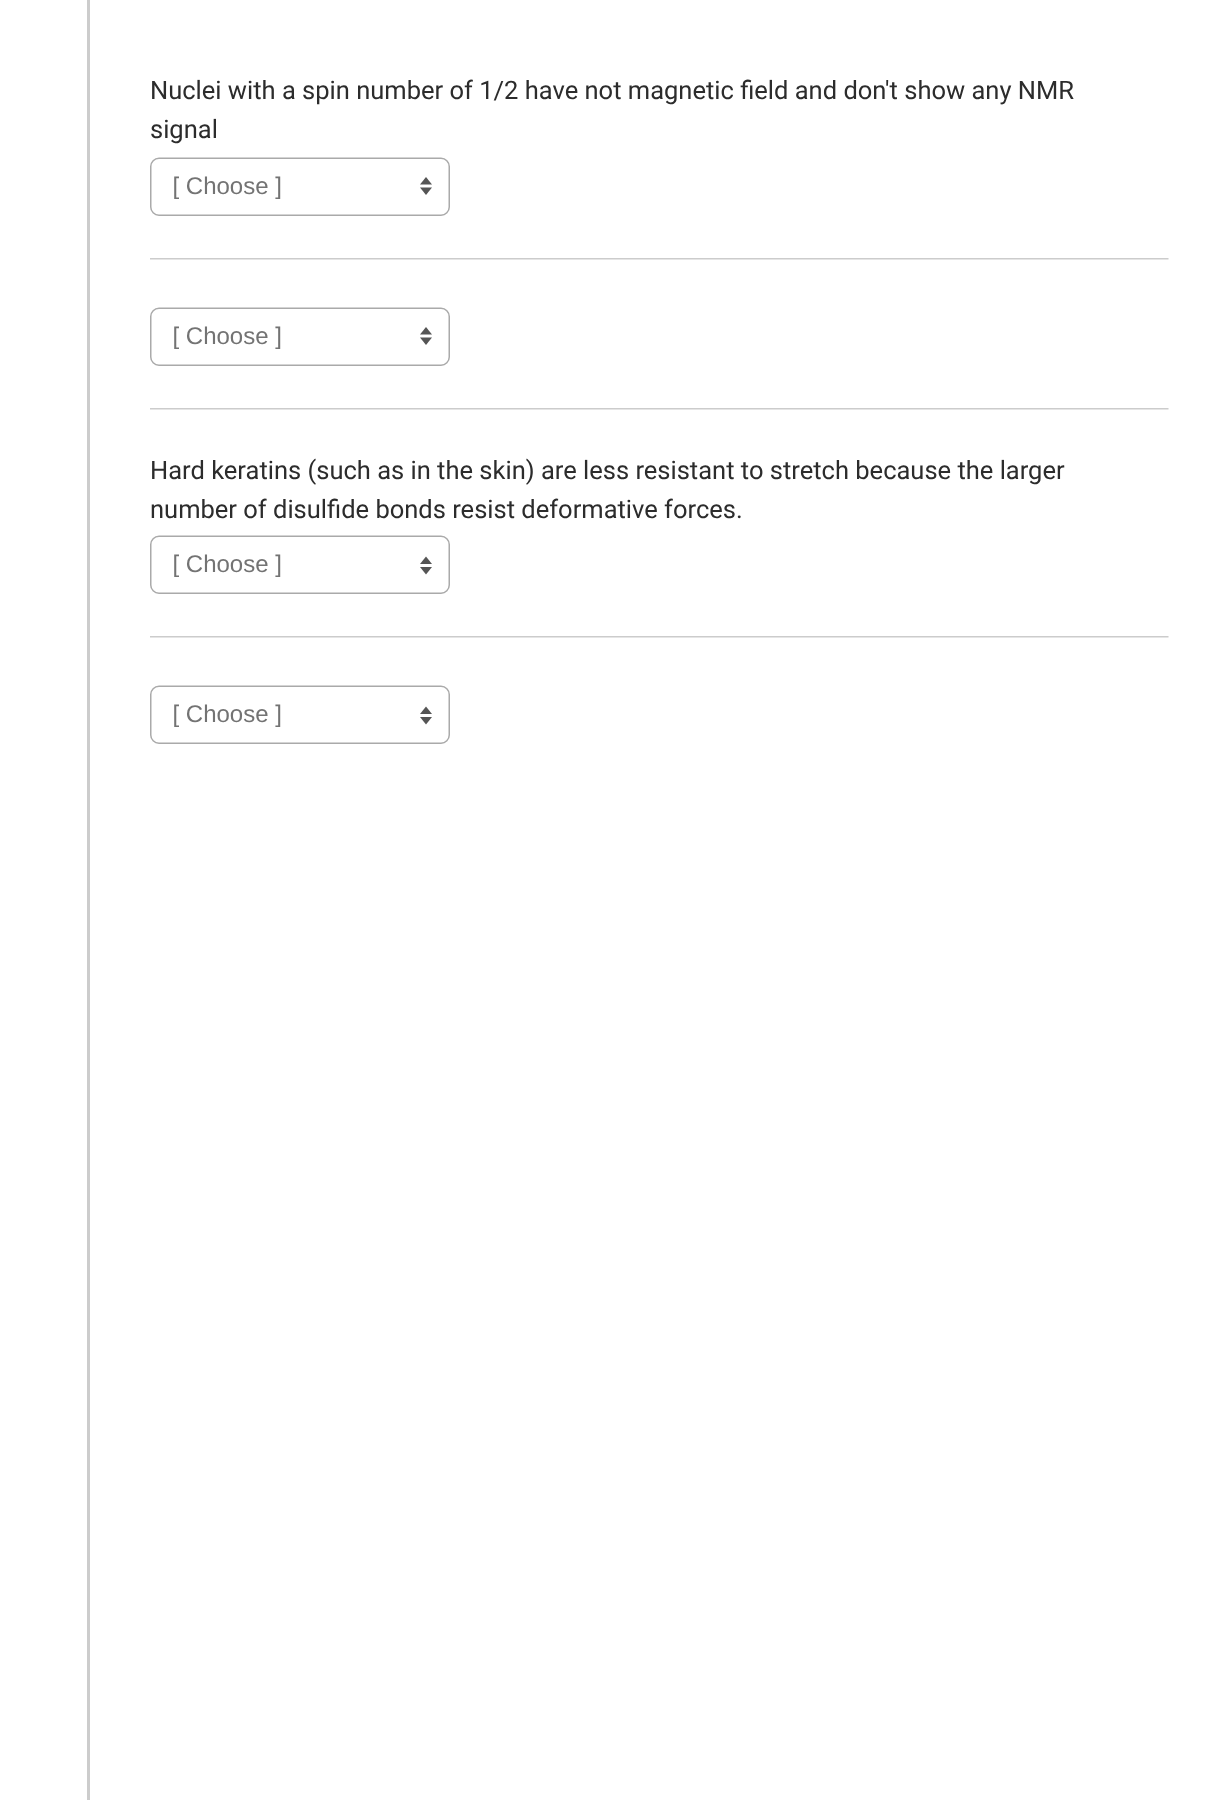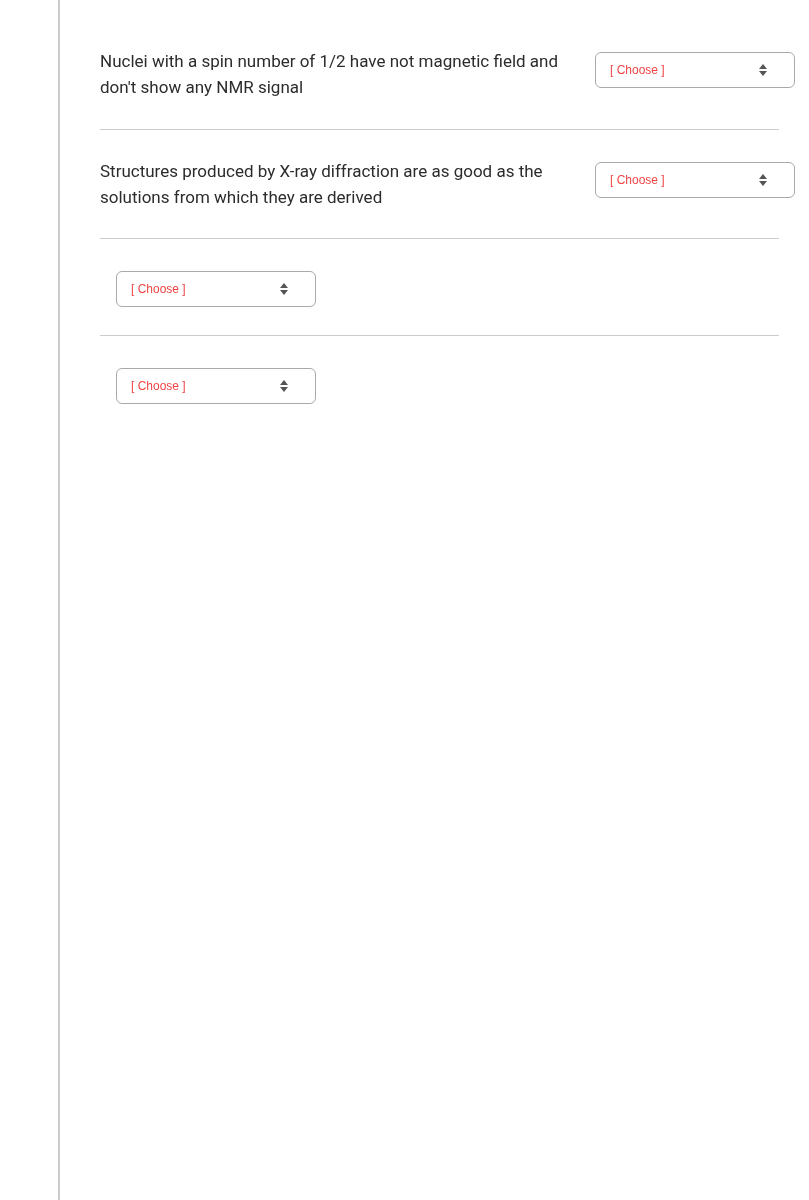--- a/index.html
+++ b/index.html
@@ -29,21 +29,21 @@
       flex-shrink: 0;
     }
 
     .content-area {
       flex: 1;
       padding: 20px 30px 20px 40px;
     }
 
     .question-row {
       display: flex;
-      flex-direction: row;
+      flex-direction: column;
       align-items: flex-start;
       padding: 28px 0;
       border-bottom: 1px solid #cccccc;
     }
 
     .question-row:last-child {
       border-bottom: none;
     }
 
     .question-text {
@@ -63,30 +63,29 @@
 
     .dropdown-wrapper {
       position: relative;
       display: inline-block;
       width: 200px;
     }
 
     .dropdown-wrapper select {
       width: 100%;
       padding: 10px 40px 10px 14px;
-      font-size: 12px;
-      color: #ef4444;
+      font-size: 16px;
+      color: #737373;
       background-color: #ffffff;
       border: 1.5px solid #aaaaaa;
       border-radius: 6px;
       appearance: none;
       -webkit-appearance: none;
       cursor: pointer;
       outline: none;
-      margin-left: 16px;
     }
 
     .dropdown-arrow {
       position: absolute;
       right: 12px;
       top: 50%;
       transform: translateY(-50%);
       pointer-events: none;
       display: flex;
       flex-direction: column;
@@ -131,37 +130,37 @@
           </select>
           <div class="dropdown-arrow">
             <div class="arrow-up"></div>
             <div class="arrow-down"></div>
           </div>
         </div>
       </div>
     </div>
 
     <div class="question-row">
-      <div class="question-text">Structures produced by X-ray diffraction are as good as the solutions from which they are derived</div>
       <div class="dropdown-container">
         <div class="dropdown-wrapper">
           <select>
             <option>[ Choose ]</option>
             <option>True</option>
             <option>False</option>
           </select>
           <div class="dropdown-arrow">
             <div class="arrow-up"></div>
             <div class="arrow-down"></div>
           </div>
         </div>
       </div>
     </div>
 
     <div class="question-row">
+      <div class="question-text">Hard keratins (such as in the skin) are less resistant to stretch because the larger number of disulfide bonds resist deformative forces.</div>
       <div class="dropdown-container">
         <div class="dropdown-wrapper">
           <select>
             <option>[ Choose ]</option>
             <option>True</option>
             <option>False</option>
           </select>
           <div class="dropdown-arrow">
             <div class="arrow-up"></div>
             <div class="arrow-down"></div>

